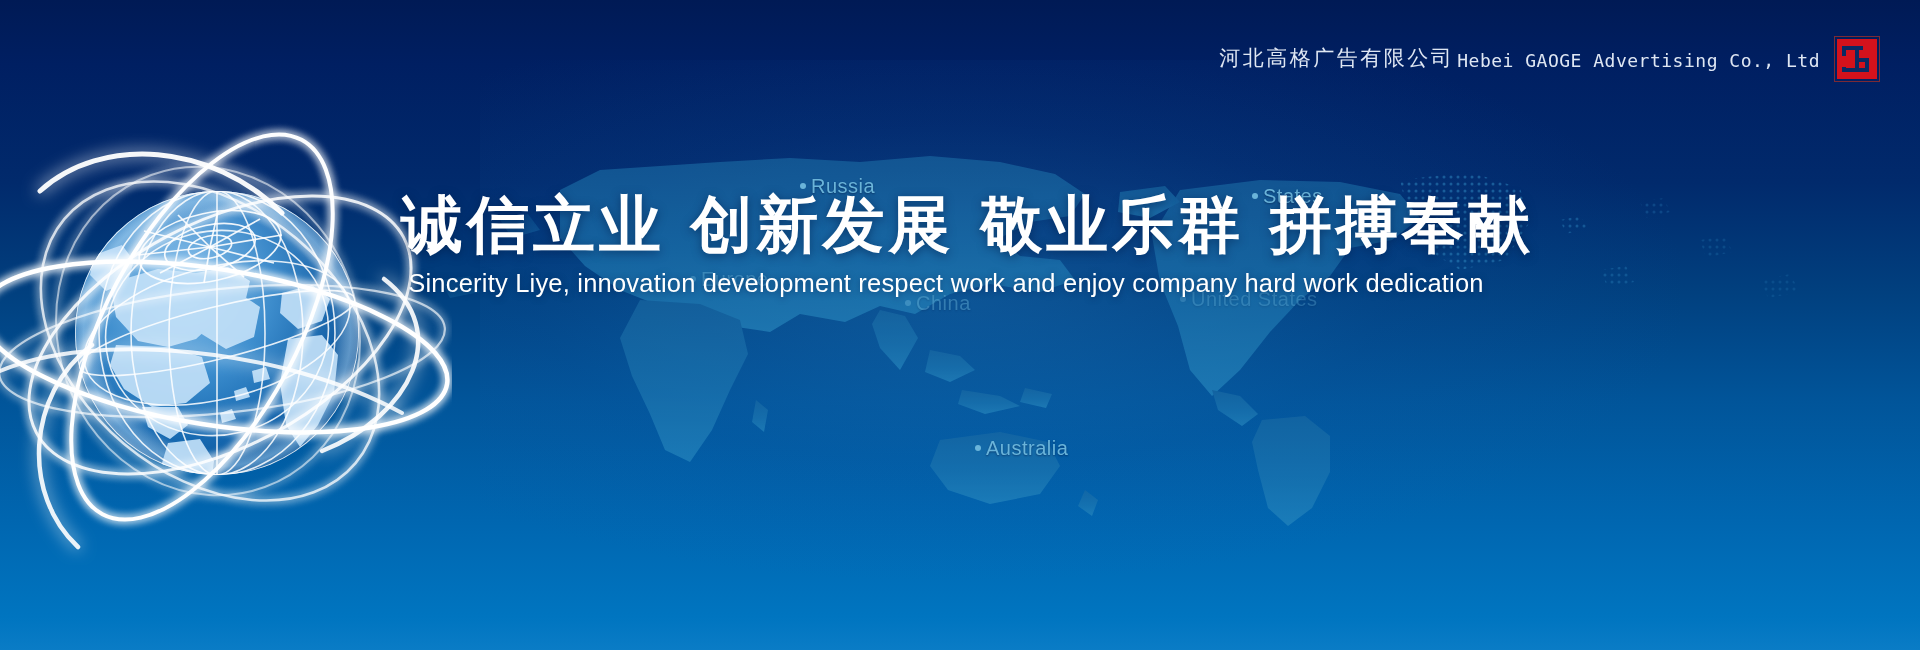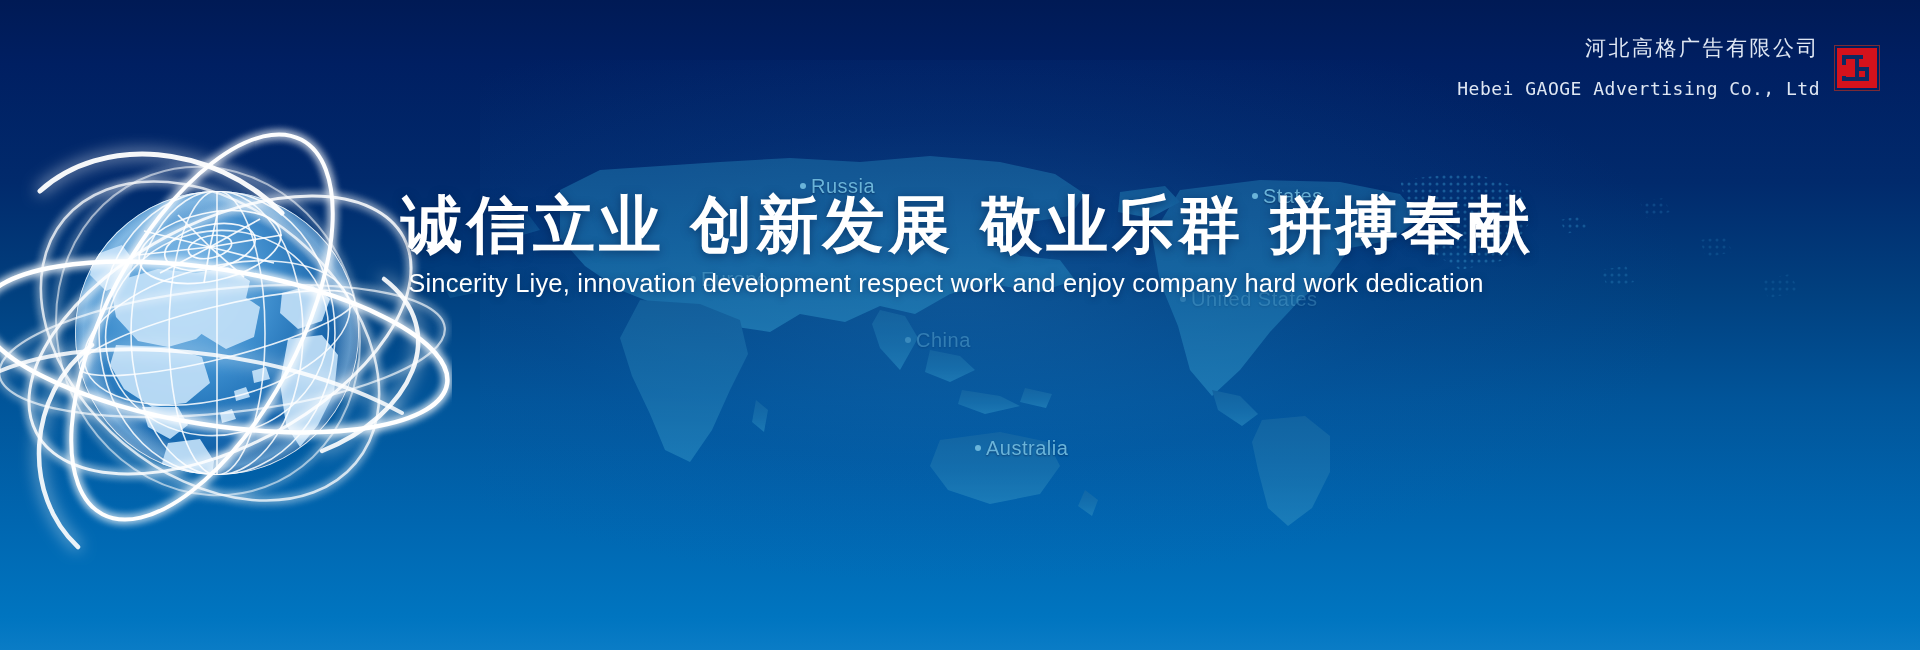--- a/index.html
+++ b/index.html
@@ -74,23 +74,23 @@
   .company-header {
     position:absolute;
     right:40px; top:36px;
     display:flex;
     align-items:center;
     gap:14px;
     z-index:30;
   }
   .company-names {
     display:flex;
-    flex-direction:column;
+    flex-direction:row;
     align-items:flex-end;
-    gap:17px;
+    gap:3px;
   }
   .company-cn {
     color:#dfe7f3;
     font-family:"DejaVu Sans", sans-serif;
     font-size:21px;
     letter-spacing:2.5px;
     line-height:1.2;
     white-space:nowrap;
   }
   .company-en {
@@ -212,21 +212,21 @@
         <path d="M500 150 L528 144 L540 160 L512 168 Z" opacity="0.5"></path>
         <path d="M1760 210 L1790 204 L1800 222 L1768 228 Z" fill="url(#halftone)" opacity="0.35"></path>
         <path d="M440 210 L470 206 L480 222 L450 228 Z" opacity="0.35"></path>
       </g>
     </svg>
   </div>
 
   <div class="map-label" style="left:800px; top:175px;">Russia</div>
   <div class="map-label" style="left:1252px; top:185px;">States</div>
   <div class="map-label dim" style="left:690px; top:268px;text-align:center;">Europe</div>
-  <div class="map-label dim" style="left:905px; top:292px;margin-top:37px;">China</div>
+  <div class="map-label dim" style="left:905px; top:292px;">China</div>
   <div class="map-label dimmer" style="left:1180px; top:288px;">United States</div>
   <div class="map-label" style="left:975px; top:437px;">Australia</div>
 
   <div class="globe-art">
     <svg viewBox="0 0 470 470" aria-hidden="true">
       <defs>
         <radialGradient id="sphereGrad" cx="38%" cy="32%" r="72%">
           <stop offset="0%" stop-color="#9fd2f7" stop-opacity="0.95"></stop>
           <stop offset="45%" stop-color="#4b9ede" stop-opacity="0.80"></stop>
           <stop offset="78%" stop-color="#1e6db5" stop-opacity="0.72"></stop>

